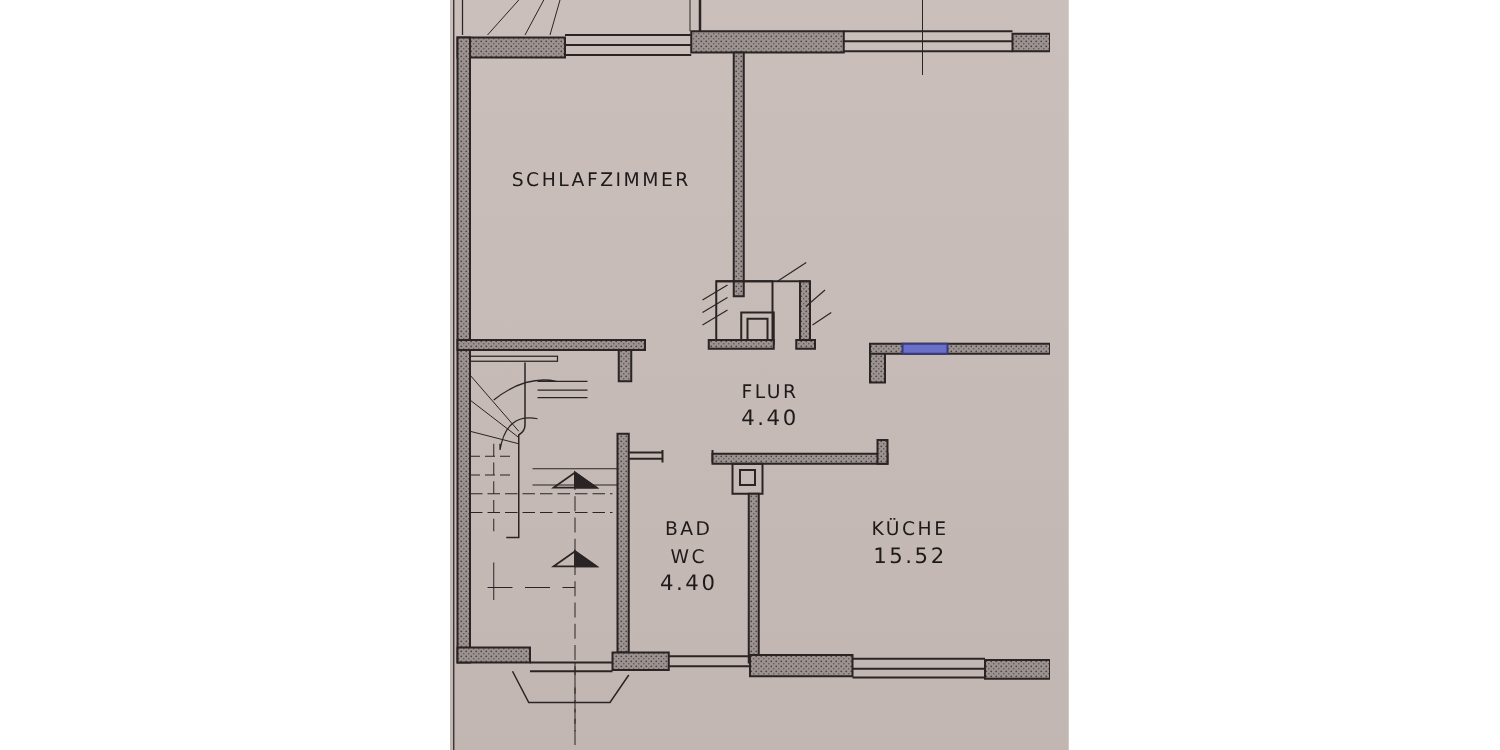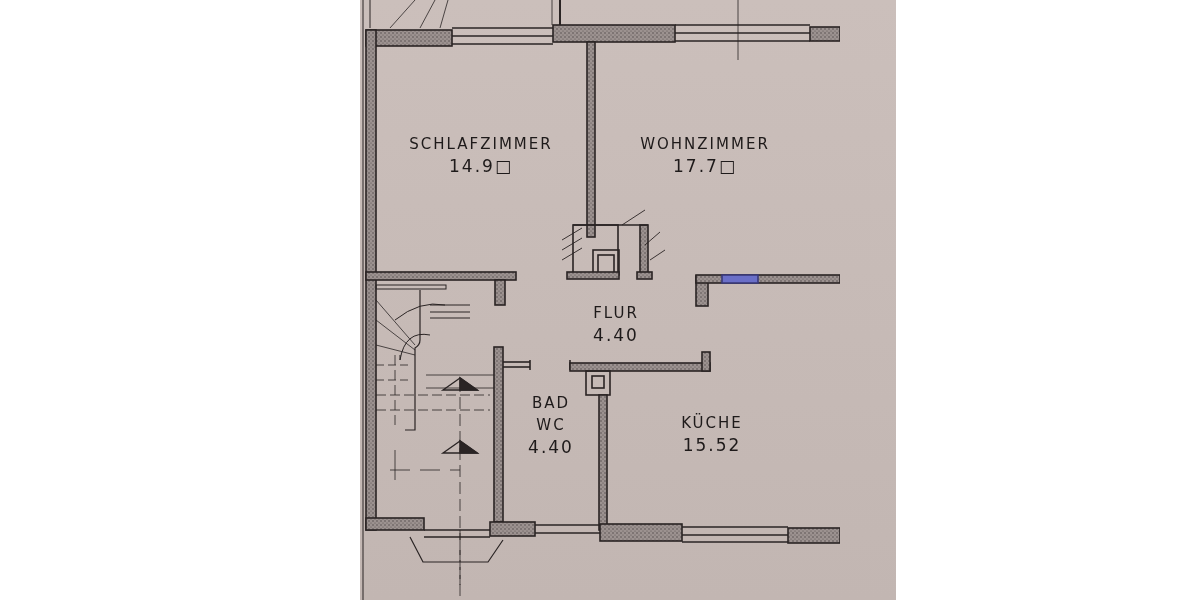--- a/index.html
+++ b/index.html
@@ -1,18 +1,18 @@
 <!DOCTYPE html>
 <html><head>
 <meta charset="utf-8">
 <style>
   html, body { margin: 0; padding: 0; background: #ffffff; }
   body { width: 1200px; height: 600px; position: relative; overflow: hidden; font-family: "DejaVu Sans Mono", monospace; }
   .photo {
-    position: absolute; left: 360px; top: 0; width: 536px; height: 600px;
+    position: absolute; left: 360px; top: 0; width: 495px; height: 600px;
     background: linear-gradient(180deg, #cbbfbb 0%, #c7bbb7 45%, #c2b6b2 100%);
     overflow: hidden;
   }
   .photo svg { position: absolute; left: 0; top: 0; }
   .label {
     position: absolute; color: #1e1a1a; text-align: center;
     font-family: "DejaVu Sans", sans-serif; font-size: 15px; letter-spacing: 2px;
     line-height: 22px; transform: translateX(-50%); white-space: nowrap;
   }
   .label .area { display: block; font-size: 17px; letter-spacing: 2px; }
@@ -127,32 +127,27 @@
       <line x1="322" y1="542" x2="428" y2="542"></line>
       <rect x="428" y="528" width="52" height="15" fill="url(#hatch)"></rect>
 
       <polyline points="50,537 63,562 128,562 143,540" stroke-width="1.2"></polyline>
       <line x1="100" y1="530" x2="100" y2="590" stroke-width="0.8" stroke-dasharray="10 5"></line>
     </g>
   </svg>
 
   <div class="label" style="left:121px; top:133px;">
     <span>SCHLAFZIMMER</span>
-    <span class="area">14.9□</span>
-  </div>
-  <div class="label" style="left:345px; top:133px;">
-    <span>WOHNZIMMER</span>
-    <span class="area">17.7□</span>
   </div>
   <div class="label" style="left:256px; top:302px;">
     <span>FLUR</span>
     <span class="area">4.40</span>
   </div>
-  <div class="label" style="left:191px; top:392px;">
+  <div class="label" style="left:191px; top:412px;">
     <span style="display:block">BAD</span>
     <span style="display:block">WC</span>
     <span class="area">4.40</span>
   </div>
-  <div class="label" style="left:352px; top:412px;">
+  <div class="label" style="left:368px; top:412px;">
     <span>KÜCHE</span>
     <span class="area">15.52</span>
   </div>
 </div>
 
 </body></html>

